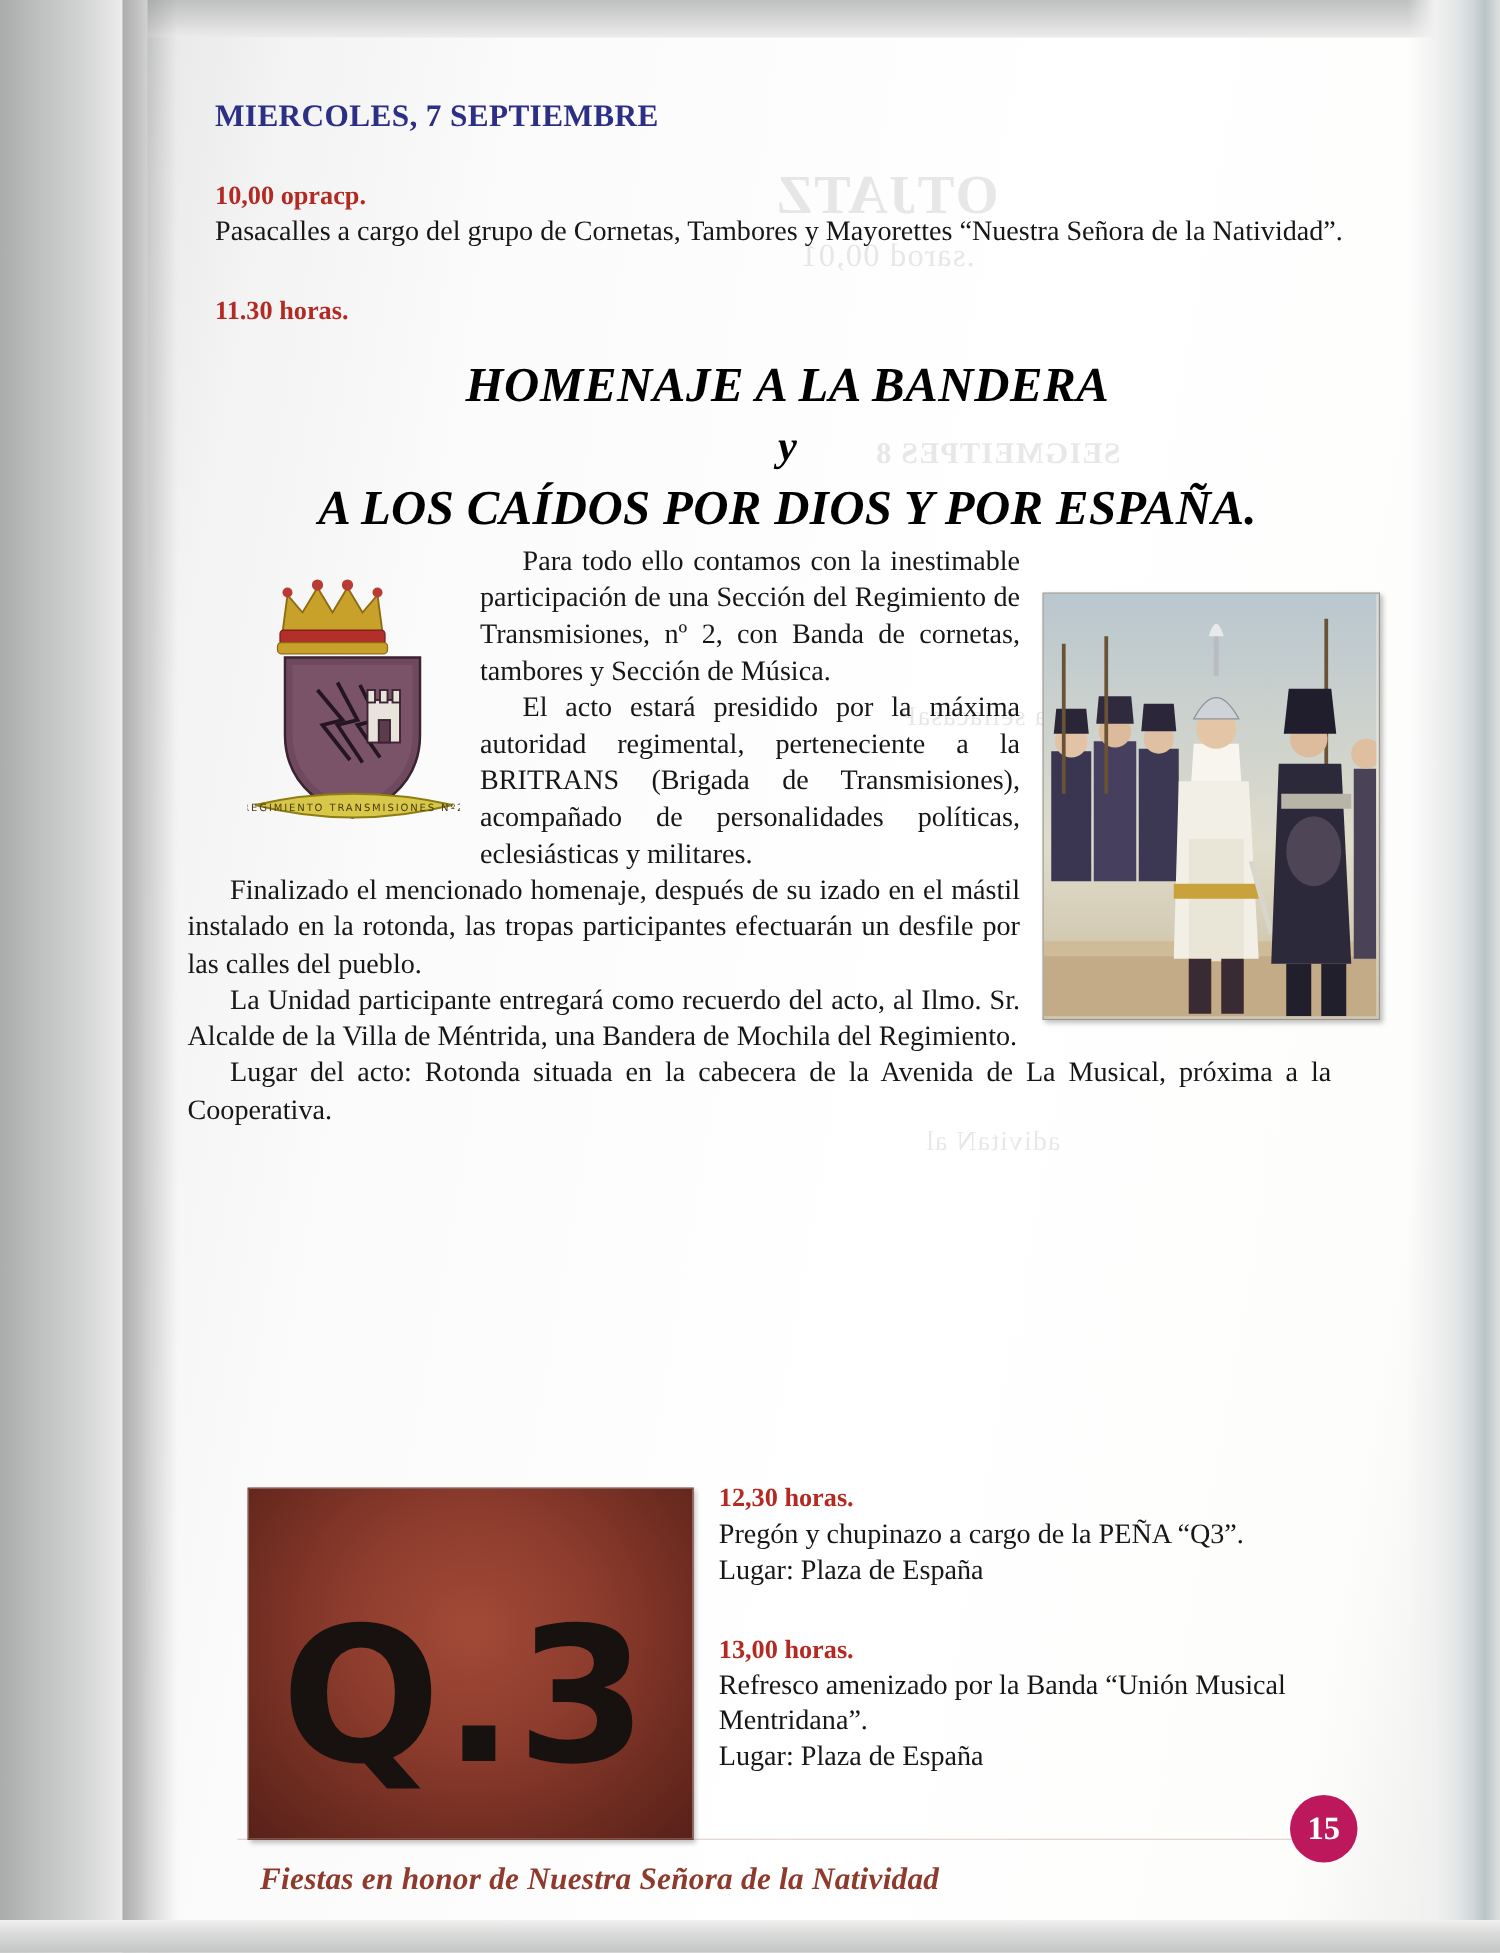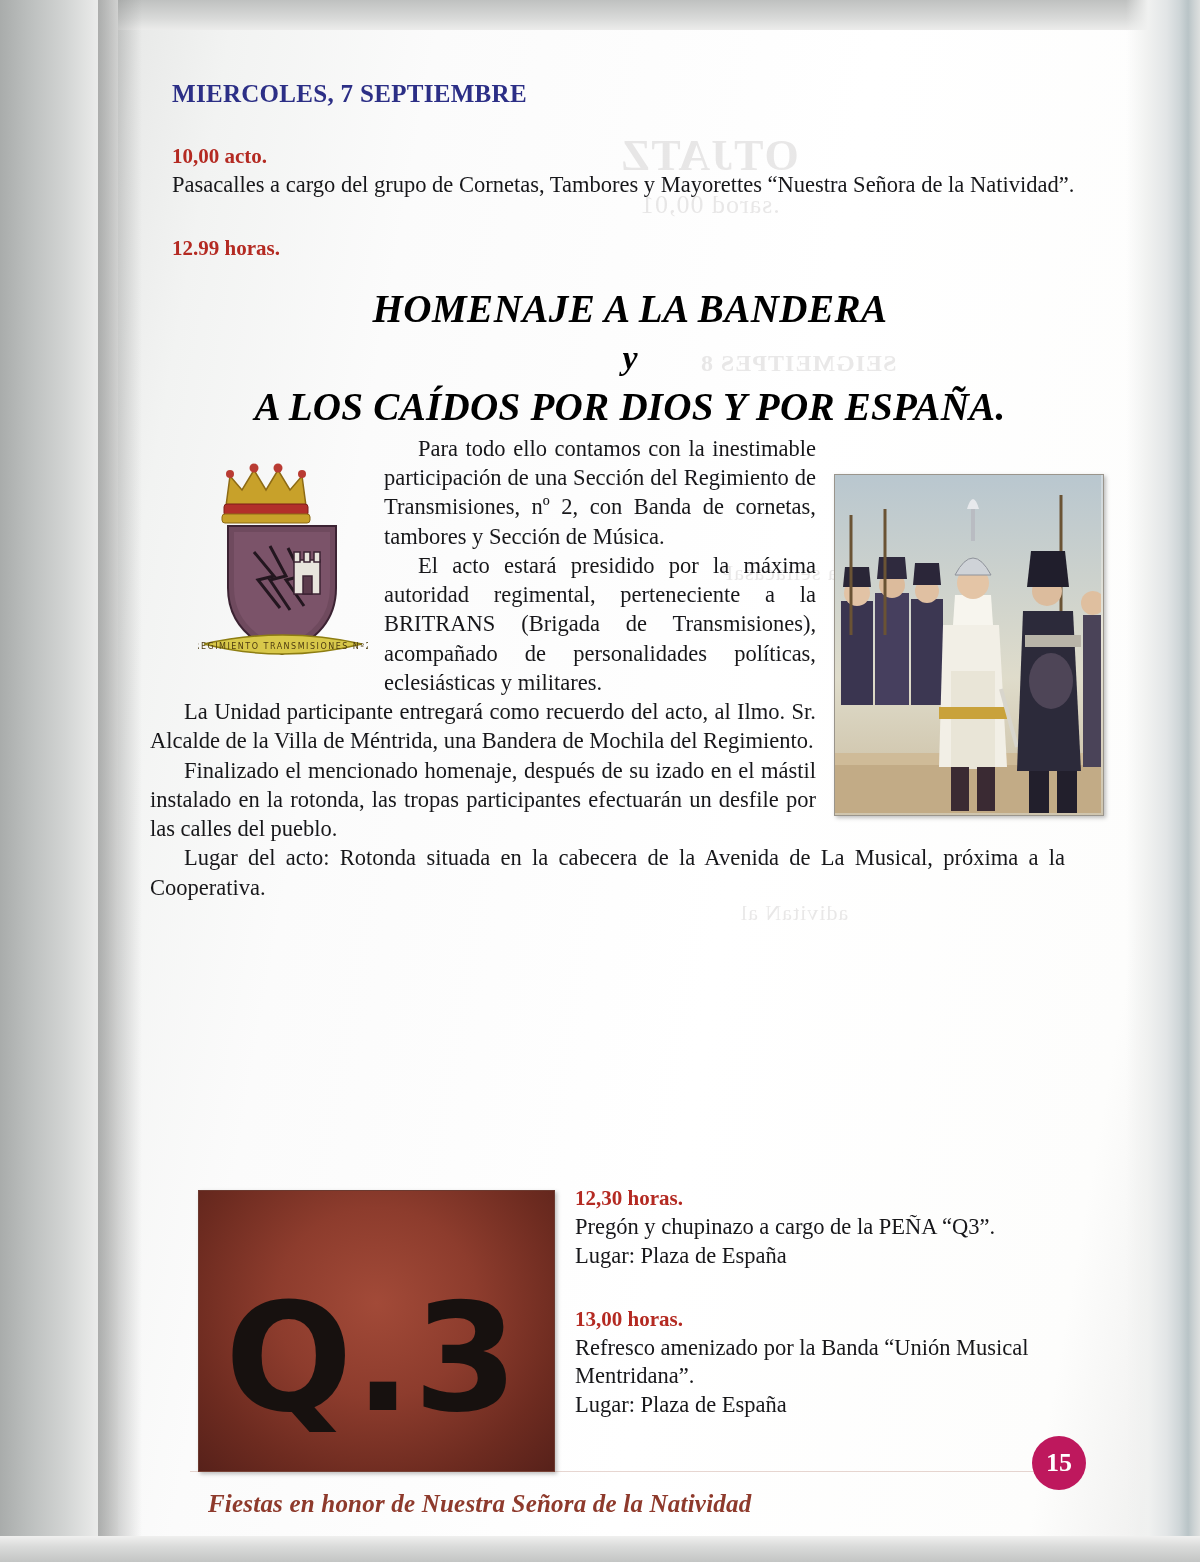--- a/index.html
+++ b/index.html
@@ -258,24 +258,24 @@
 <div class="bleed" style="left:640px; top:190px; font-size:26px;">.sarod 00,01</div>
 <div class="bleed" style="left:700px; top:350px; font-size:24px; font-weight:bold;">SEIGMEITPES 8</div>
 <div class="bleed" style="left:720px; top:560px; font-size:22px;">ed opracp a sellacasaP</div>
 <div class="bleed" style="left:740px; top:900px; font-size:22px;">adivitaN al</div>
 
 <div id="page">
 
 
   <h2 class="day">MIERCOLES, 7 SEPTIEMBRE</h2>
 
-  <div class="hour">10,00 acto.</div>
+  <div class="hour">10,00 opracp.</div>
   <p class="para">Pasacalles a cargo del grupo de Cornetas, Tambores y Mayorettes “Nuestra Señora de la Natividad”.</p>
 
-  <div class="hour">12.99 horas.</div>
+  <div class="hour">11.30 horas.</div>
 
   <div class="banner">
     <div class="l1">HOMENAJE A LA BANDERA</div>
     <div class="l2">y</div>
     <div class="l3">A LOS CAÍDOS POR DIOS Y POR ESPAÑA.</div>
   </div>
 
   <div class="crest">
     <svg width="170" height="230" viewBox="0 0 170 230" xmlns="http://www.w3.org/2000/svg">
 
@@ -373,22 +373,22 @@
       <g>
         <rect x="248" y="140" width="18" height="152" fill="#4a4358"></rect>
         <circle cx="258" cy="128" r="12" fill="#dfbf9f"></circle>
       </g>
     </svg>
   </div>
 
   <div class="body-block">
     <p>Para todo ello contamos con la inestimable participación de una Sección del Regimiento de Transmisiones, nº 2, con Banda de cornetas, tambores y Sección de Música.</p>
     <p>El acto estará presidido por la máxima autoridad regimental, perteneciente a la BRITRANS (Brigada de Transmisiones), acompañado de personalidades políticas, eclesiásticas y militares.</p>
+    <p>Finalizado el mencionado homenaje, después de su izado en el mástil instalado en la rotonda, las tropas participantes efectuarán un desfile por las calles del pueblo.</p>
     <p>La Unidad participante entregará como recuerdo del acto, al Ilmo. Sr. Alcalde de la Villa de Méntrida, una Bandera de Mochila del Regimiento.</p>
-    <p>Finalizado el mencionado homenaje, después de su izado en el mástil instalado en la rotonda, las tropas participantes efectuarán un desfile por las calles del pueblo.</p>
     <p>Lugar del acto: Rotonda situada en la cabecera de la Avenida de La Musical, próxima a la Cooperativa.</p>
   </div>
 
   <div id="bottom">
     <div class="pena">
       <div class="t2">Q.3</div>
     </div>
 
     <div class="right-col">
       <div class="hour">12,30 horas.</div>

